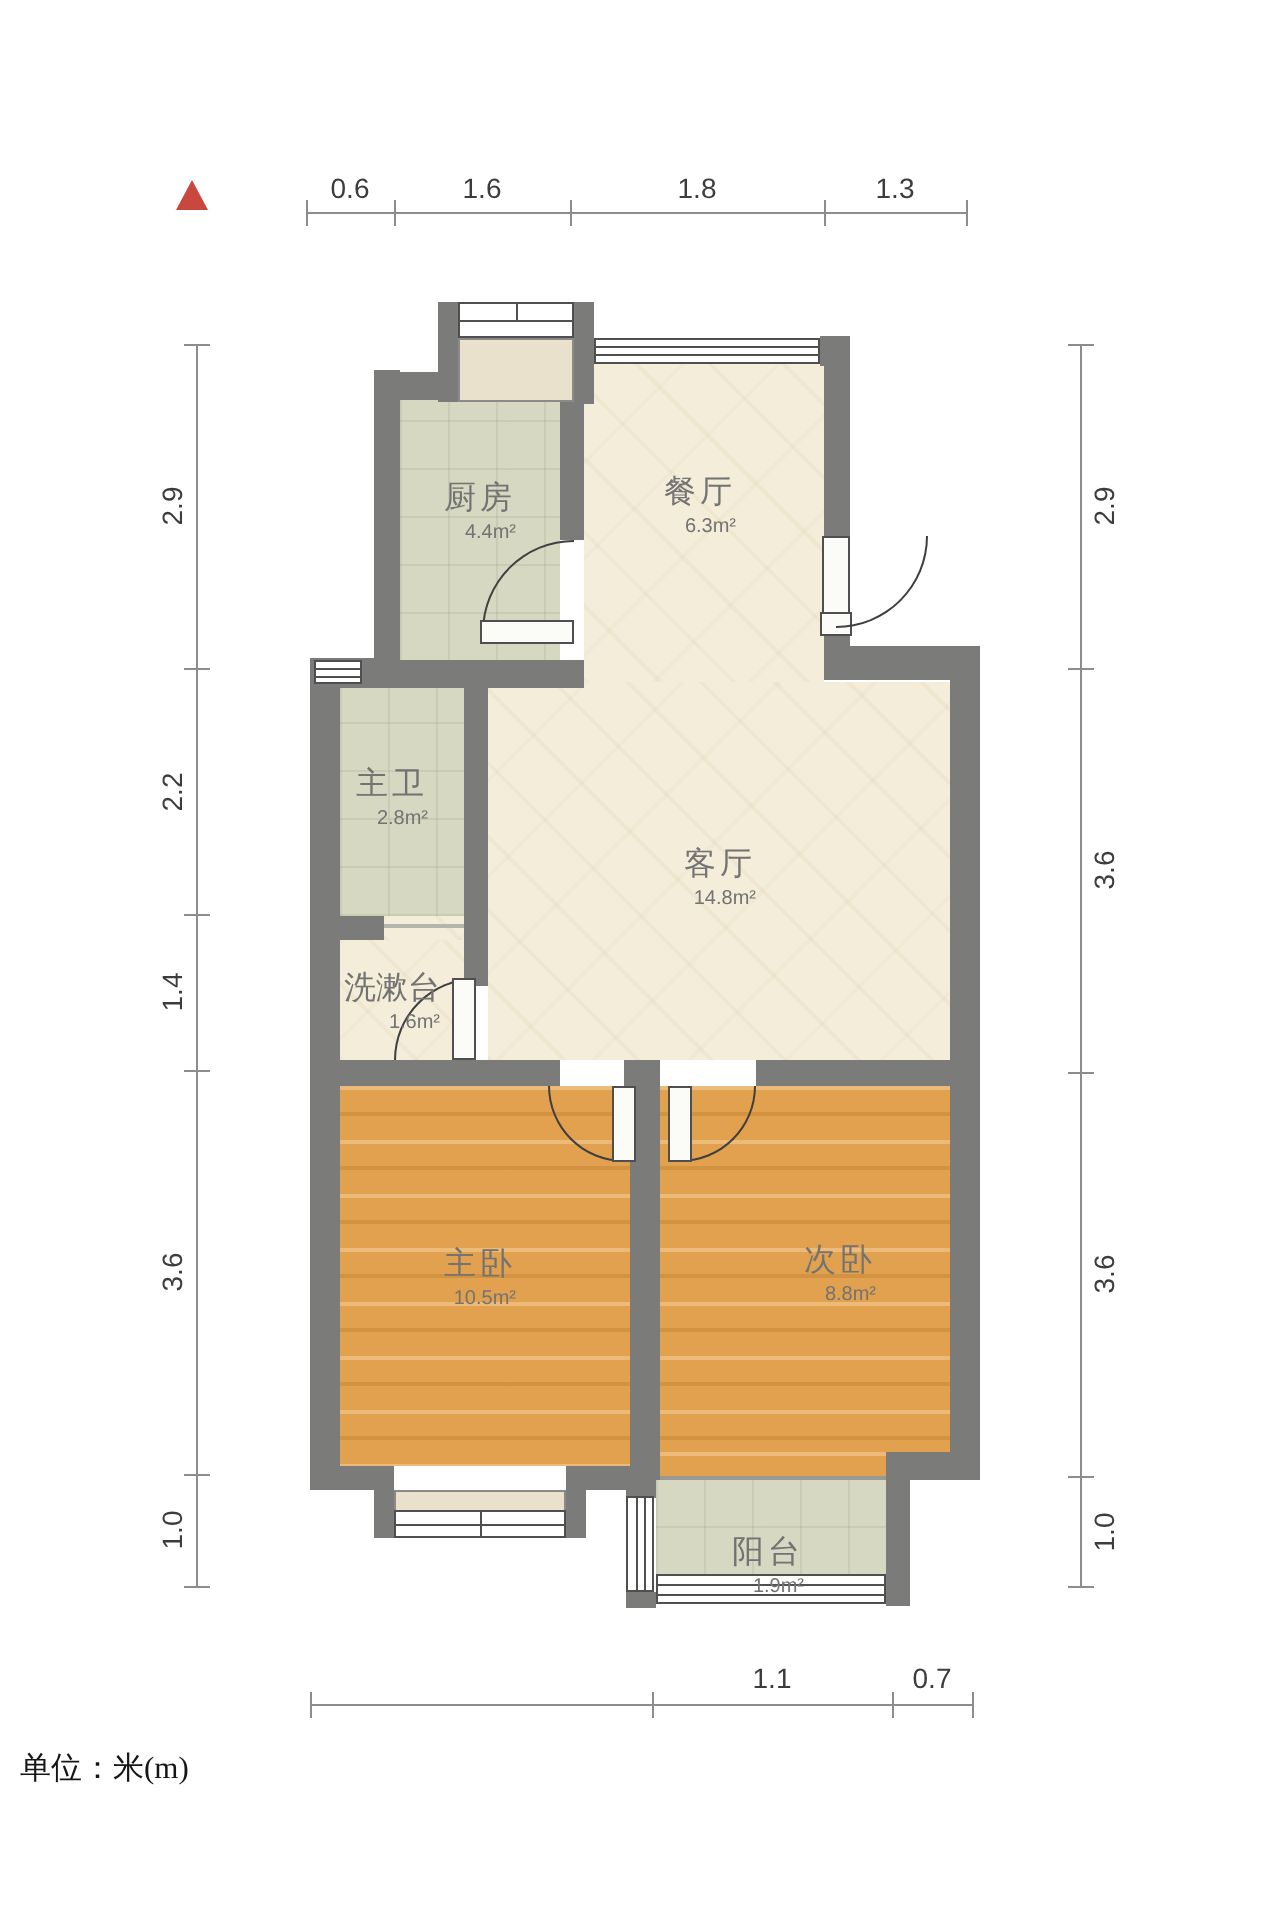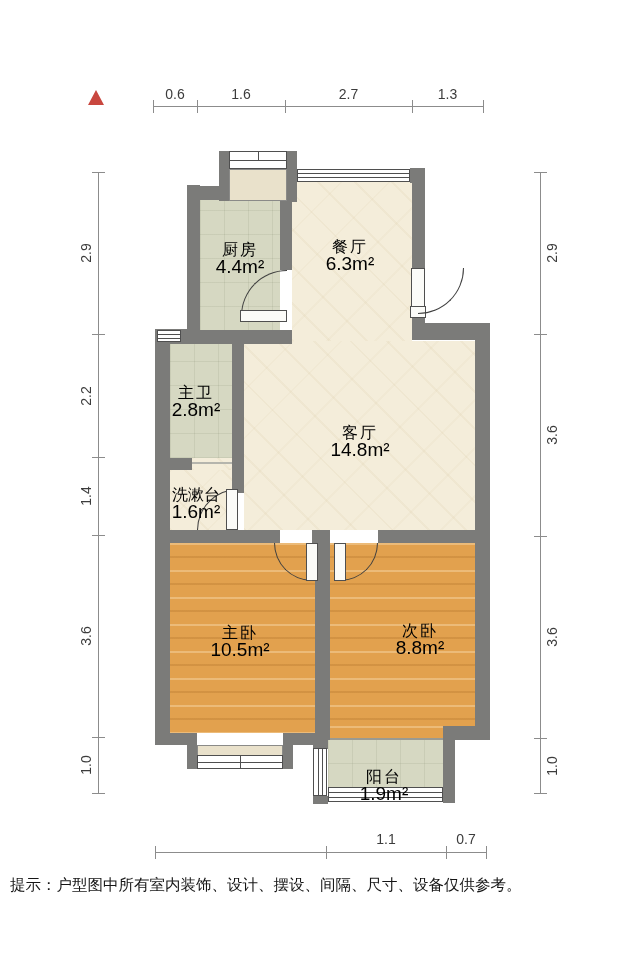--- a/index.html
+++ b/index.html
@@ -18,23 +18,23 @@
   .win{position:absolute;background:#fff;border:1px solid #4f4f4f;box-sizing:border-box;}
   .win i{position:absolute;background:#4f4f4f;}
   .win i.h{left:0;right:0;height:1px;}
   .win i.v{top:0;bottom:0;width:1px;}
   .leaf{position:absolute;background:#fbfbf8;border:1px solid #4f4f4f;box-sizing:border-box;}
   .arc{position:absolute;box-sizing:border-box;}
   .arc.tl{border-left:1.5px solid #3f3f3f;border-top:1.5px solid #3f3f3f;border-top-left-radius:100% 100%;}
   .arc.br{border-right:1.5px solid #3f3f3f;border-bottom:1.5px solid #3f3f3f;border-bottom-right-radius:100% 100%;}
   .arc.bl{border-left:1.5px solid #3f3f3f;border-bottom:1.5px solid #3f3f3f;border-bottom-left-radius:100% 100%;}
   .thinline{position:absolute;background:#9a9a92;}
-  .room-label{position:absolute;transform:translateX(-50%);text-align:center;color:#000000;white-space:nowrap;}
+  .room-label{position:absolute;transform:translateX(-50%);text-align:right;color:#737373;white-space:nowrap;}
   .room-label .rn{display:block;font-family:"Liberation Serif",serif;font-size:16px;letter-spacing:2px;line-height:17px;}
-  .room-label .ra{display:block;font-size:19px;line-height:18px;font-family:"Liberation Sans",sans-serif;}
+  .room-label .ra{display:block;font-size:10px;line-height:18px;font-family:"Liberation Sans",sans-serif;}
   .dimline{position:absolute;background:#8c8c8c;}
   .tick{position:absolute;background:#8c8c8c;}
   .dimlab{position:absolute;font-size:14px;color:#3c3c3c;text-align:center;}
   .dimlab.rot{width:40px;height:16px;line-height:16px;transform:rotate(-90deg);}
   .north{position:absolute;width:0;height:0;border-left:8px solid transparent;border-right:8px solid transparent;border-bottom:15px solid #c9473f;}
   .footer{position:absolute;left:10px;top:875px;width:620px;color:#151515;
           font-family:"Liberation Serif",serif;font-size:15.5px;line-height:20px;}
 </style>
 </head>
 <body>
@@ -162,21 +162,21 @@
   </div>
 
   <div class="dimline" style="left:153px;top:106px;width:330px;height:1px;"></div>
   <div class="tick" style="left:153px;top:100px;width:1px;height:13px;"></div>
   <div class="tick" style="left:197px;top:100px;width:1px;height:13px;"></div>
   <div class="tick" style="left:285px;top:100px;width:1px;height:13px;"></div>
   <div class="tick" style="left:412px;top:100px;width:1px;height:13px;"></div>
   <div class="tick" style="left:483px;top:100px;width:1px;height:13px;"></div>
   <div class="dimlab" style="left:153px;top:86px;width:44px;">0.6</div>
   <div class="dimlab" style="left:197px;top:86px;width:88px;">1.6</div>
-  <div class="dimlab" style="left:285px;top:86px;width:127px;">2.7</div>
+  <div class="dimlab" style="left:285px;top:86px;width:127px;">1.8</div>
   <div class="dimlab" style="left:412px;top:86px;width:71px;">1.3</div>
 
   <div class="dimline" style="left:155px;top:852px;width:331px;height:1px;"></div>
   <div class="tick" style="left:155px;top:846px;width:1px;height:13px;"></div>
   <div class="tick" style="left:326px;top:846px;width:1px;height:13px;"></div>
   <div class="tick" style="left:446px;top:846px;width:1px;height:13px;"></div>
   <div class="tick" style="left:486px;top:846px;width:1px;height:13px;"></div>
   <div class="dimlab" style="left:326px;top:831px;width:120px;">1.1</div>
   <div class="dimlab" style="left:446px;top:831px;width:40px;">0.7</div>
 
@@ -198,16 +198,16 @@
   <div class="tick" style="left:534px;top:334px;width:13px;height:1px;"></div>
   <div class="tick" style="left:534px;top:536px;width:13px;height:1px;"></div>
   <div class="tick" style="left:534px;top:738px;width:13px;height:1px;"></div>
   <div class="tick" style="left:534px;top:793px;width:13px;height:1px;"></div>
   <div class="dimlab rot" style="left:532px;top:245px;">2.9</div>
   <div class="dimlab rot" style="left:532px;top:427px;">3.6</div>
   <div class="dimlab rot" style="left:532px;top:629px;">3.6</div>
   <div class="dimlab rot" style="left:532px;top:758px;">1.0</div>
 
   <div class="footer">
-    <div>提示：户型图中所有室内装饰、设计、摆设、间隔、尺寸、设备仅供参考。</div>
+    <div>单位：米(m)</div>
   </div>
 
 </div>
 
 </body></html>

